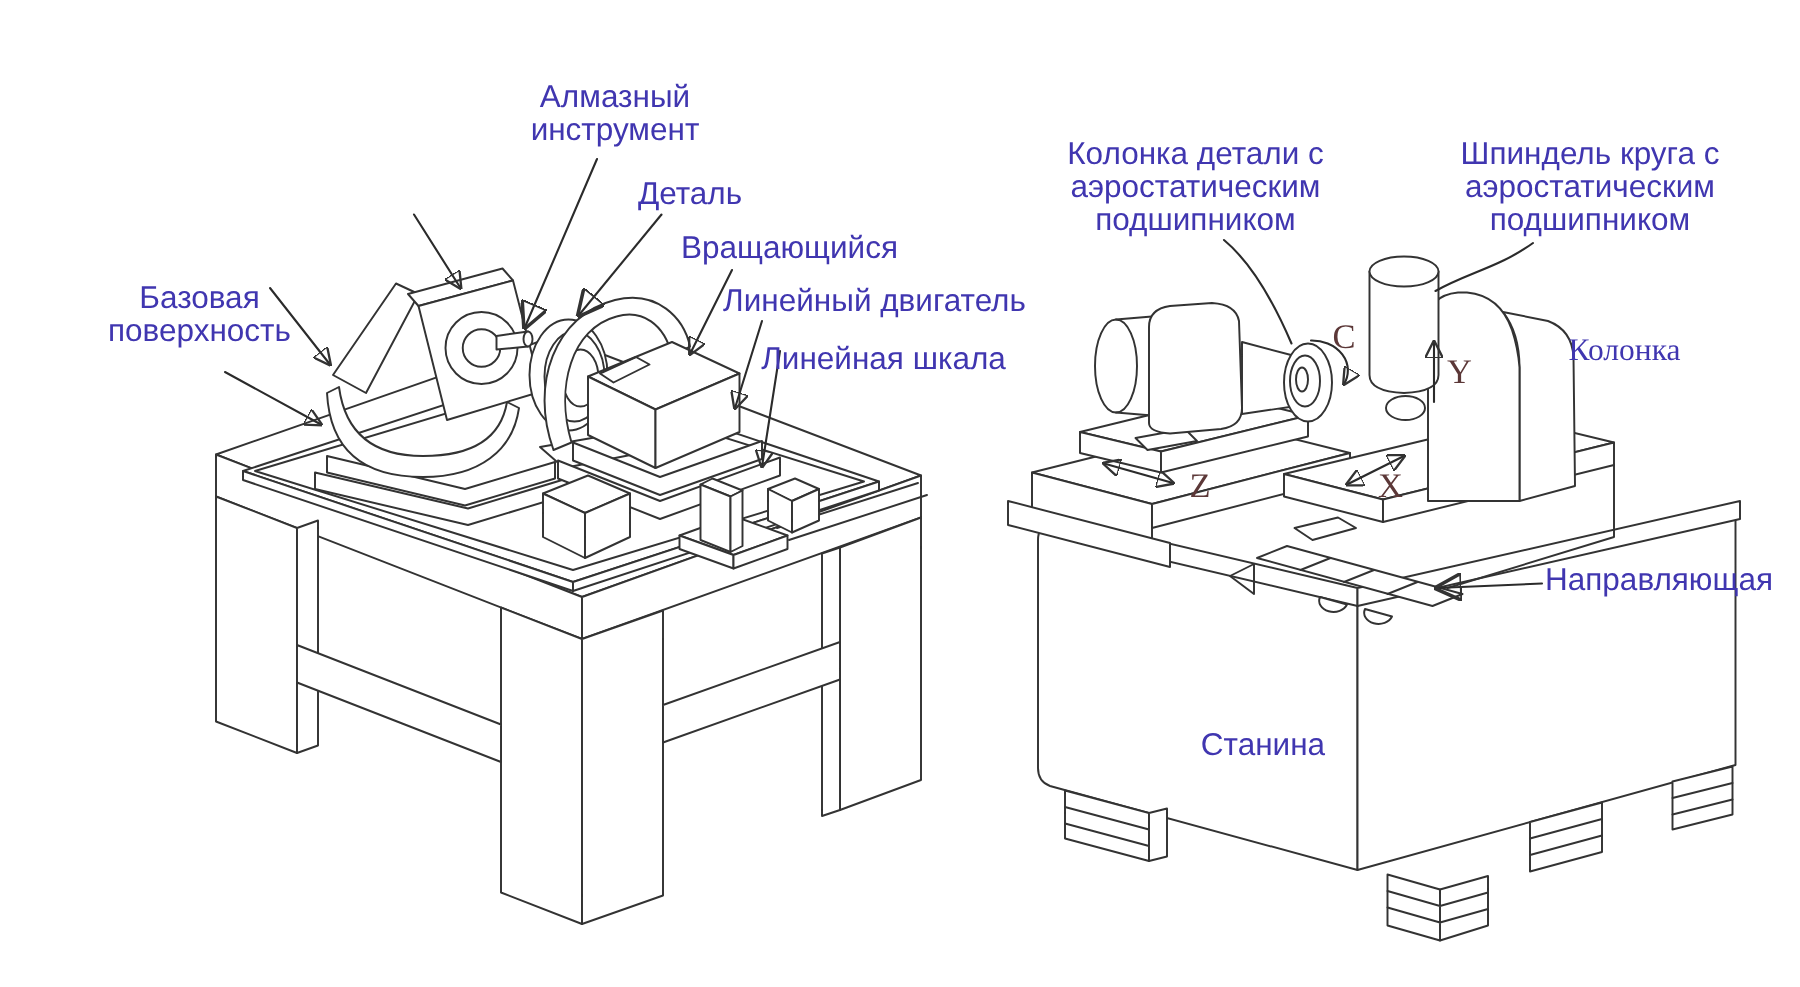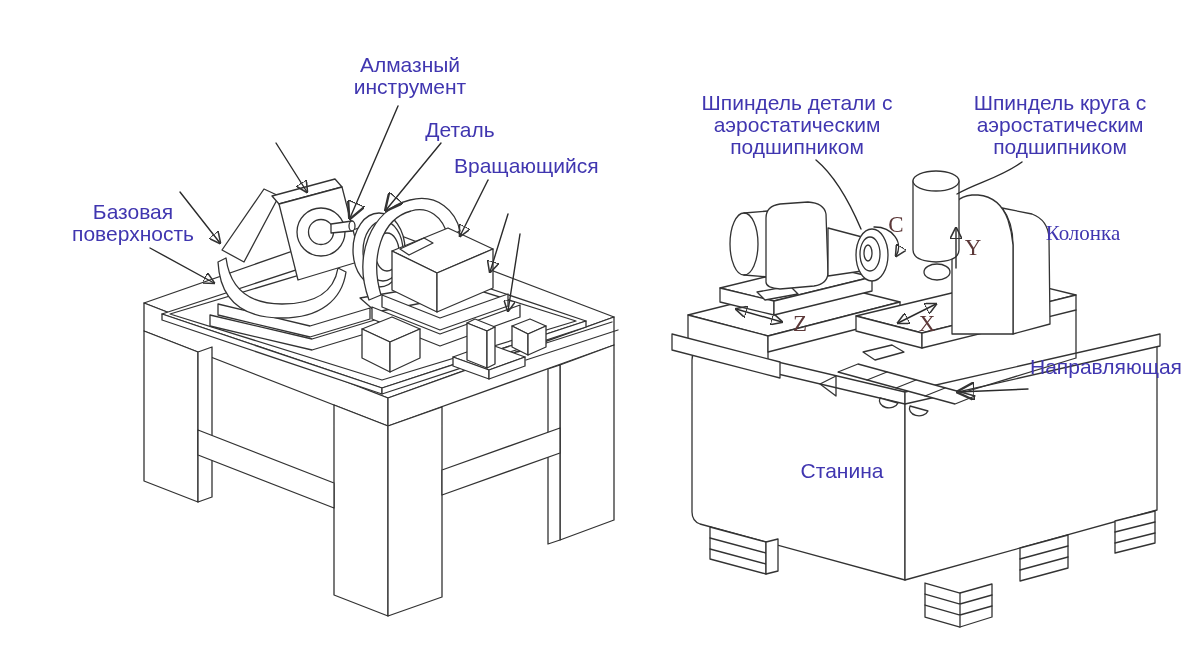--- a/index.html
+++ b/index.html
@@ -225,31 +225,33 @@
       <path class="leader" d="M1002,162 C980,178 958,182 937,194"></path>
       <path class="leader" d="M1008,389 L938,392" marker-end="url(#ahBig)"></path>
     </g>
   </g>
 </svg>
 
 <div class="lbl" style="left:310px;top:54px;width:160px;">Алмазный
 инструмент</div>
 <div class="lbl" style="left:390px;top:119px;width:100px;">Деталь</div>
 <div class="lbl" style="left:434px;top:155px;width:140px;">Вращающийся</div>
-<div class="lbl" style="left:43px;top:201px;width:140px;">Базовая
+<div class="lbl" style="left:43px;top:188px;width:140px;">Базовая
 поверхность</div>
-
-<div class="lbl" style="left:672px;top:92px;width:210px;">Шпиндель детали с
+<div class="lbl" style="left:458px;top:190px;width:210px;">Линейный двигатель</div>
+<div class="lbl" style="left:484px;top:229px;width:170px;">Линейная шкала</div>
+
+<div class="lbl" style="left:672px;top:92px;width:210px;">Колонка детали с
 аэростатическим
 подшипником</div>
 <div class="lbl" style="left:935px;top:92px;width:210px;">Шпиндель круга с
 аэростатическим
 подшипником</div>
 <div class="lbl" style="left:1008px;top:222px;width:110px;font-family:Liberation Serif, serif;">Колонка</div>
-<div class="lbl" style="left:1006px;top:356px;width:160px;">Направляющая</div>
-<div class="lbl" style="left:762px;top:460px;width:120px;">Станина</div>
+<div class="lbl" style="left:1006px;top:376px;width:160px;">Направляющая</div>
+<div class="lbl" style="left:762px;top:486px;width:120px;">Станина</div>
 
 <div class="axis-letter" style="left:863px;top:213px;width:26px;">C</div>
 <div class="axis-letter" style="left:940px;top:236px;width:26px;">Y</div>
 <div class="axis-letter" style="left:767px;top:312px;width:26px;">Z</div>
 <div class="axis-letter" style="left:894px;top:312px;width:26px;">X</div>
 
 </div>
 
 </body></html>

